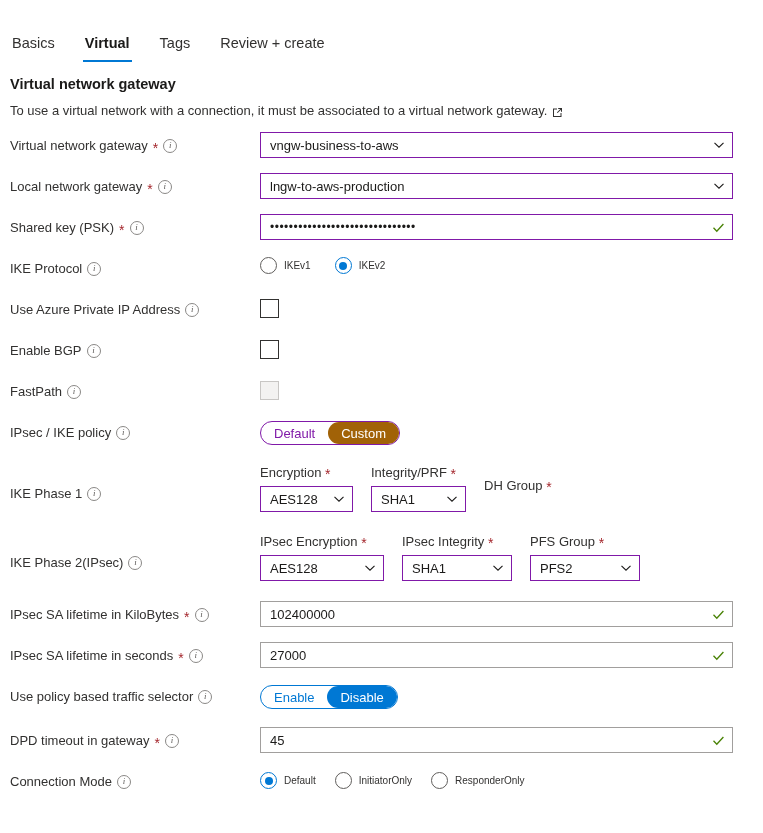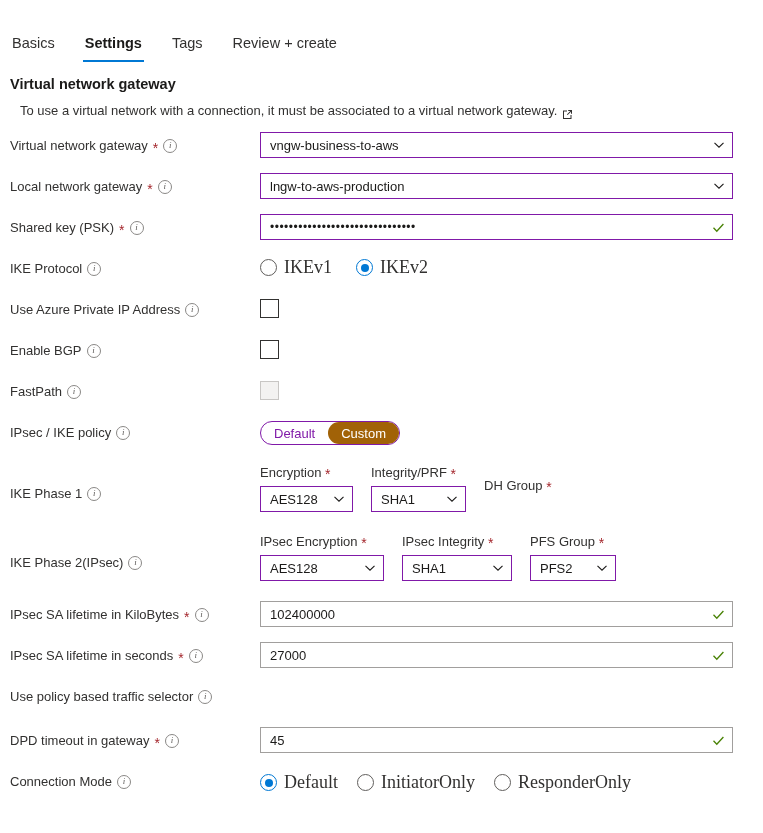--- a/index.html
+++ b/index.html
@@ -40,25 +40,25 @@
   }
 
   
   .section-title {
     margin: 14px 0 0 10px;
     font-size: 14.5px;
     font-weight: bold;
     color: #1b1a19;
   }
   .section-desc {
-    margin: 11px 0 0 20px;
+    margin: 11px 0 0 10px;
     font-size: 13px;
     color: #323130;
     display: flex;
-    align-items: flex-end;
+    align-items: center;
     gap: 5px;
   }
   .ext-link-icon { display: inline-block; width: 11px; height: 11px; position: relative; top: 1px; }
 
   
   .form { margin-top: 14px; }
   .row {
     display: flex;
     align-items: flex-start;
     padding-left: 10px;
@@ -142,21 +142,21 @@
   .radio.on { border-color: #0078d4; border-width: 1px; }
   .radio.on::after {
     content: "";
     position: absolute;
     left: 50%; top: 50%;
     width: 8px; height: 8px;
     margin: -4px 0 0 -4px;
     border-radius: 50%;
     background: #0078d4;
   }
-  .radio-label { font-size: 18px; color: #323130; white-space: nowrap; font-family: Liberation Serif, serif; }
+  .radio-label { font-size: 10px; color: #323130; white-space: nowrap; }
 
   
   .checkbox {
     width: 19px; height: 19px;
     border: 1px solid #323130;
     background: #fff;
     cursor: pointer;
   }
   .checkbox.disabled {
     border-color: #c8c6c4;
@@ -199,21 +199,21 @@
     margin-bottom: 6px;
     white-space: nowrap;
   }
   .sublabel .req { color: #a4262c; font-size: 14px; position: relative; top: 2px; }
 </style>
 </head>
 <body>
 
 <div class="tabs">
   <div class="tab"><span>Basics</span></div>
-  <div class="tab active"><span>Settings</span></div>
+  <div class="tab active"><span>Virtual</span></div>
   <div class="tab"><span>Tags</span></div>
   <div class="tab"><span>Review + create</span></div>
 </div>
 
 <div class="section-title">Virtual network gateway</div>
 <div class="section-desc">
   <span>To use a virtual network with a connection, it must be associated to a virtual network gateway.</span>
   <span class="ext-link-icon">
     <svg width="11" height="11" viewBox="0 0 11 11">
         <path d="M1 1.5h4v1H2v6.5h6.5V6h1v4H1z" fill="#323130"></path>
@@ -418,21 +418,21 @@
                   <path d="M1.5 3.8L6 8.2l4.5-4.4" fill="none" stroke="#1b1a19" stroke-width="1.1"></path>
                 </svg>
             </span>
           </div>
         </div>
         <div class="subfield">
           <div class="sublabel">
             <span>PFS Group</span>
             <span class="req">*</span>
           </div>
-          <div class="combo" style="width:86px">
+          <div class="combo" style="width:110px">
             <span class="val">PFS2</span>
             <span class="chev">
               <svg width="12" height="12" viewBox="0 0 12 12">
                   <path d="M1.5 3.8L6 8.2l4.5-4.4" fill="none" stroke="#1b1a19" stroke-width="1.1"></path>
                 </svg>
             </span>
           </div>
         </div>
       </div>
     </div>
@@ -472,20 +472,26 @@
         </span>
       </div>
     </div>
   </div>
 
   <div class="row" style="min-height:44px">
     <div class="row-label">
       <span>Use policy based traffic selector</span>
       <span class="info-icon">i</span>
     </div>
+    <div class="row-field" style="padding-top:2px">
+      <div class="pill blue">
+        <div class="opt">Enable</div>
+        <div class="opt sel">Disable</div>
+      </div>
+    </div>
   </div>
 
   <div class="row">
     <div class="row-label">
       <span>DPD timeout in gateway</span>
       <span class="req">*</span>
       <span class="info-icon">i</span>
     </div>
     <div class="row-field">
       <div class="textbox">

